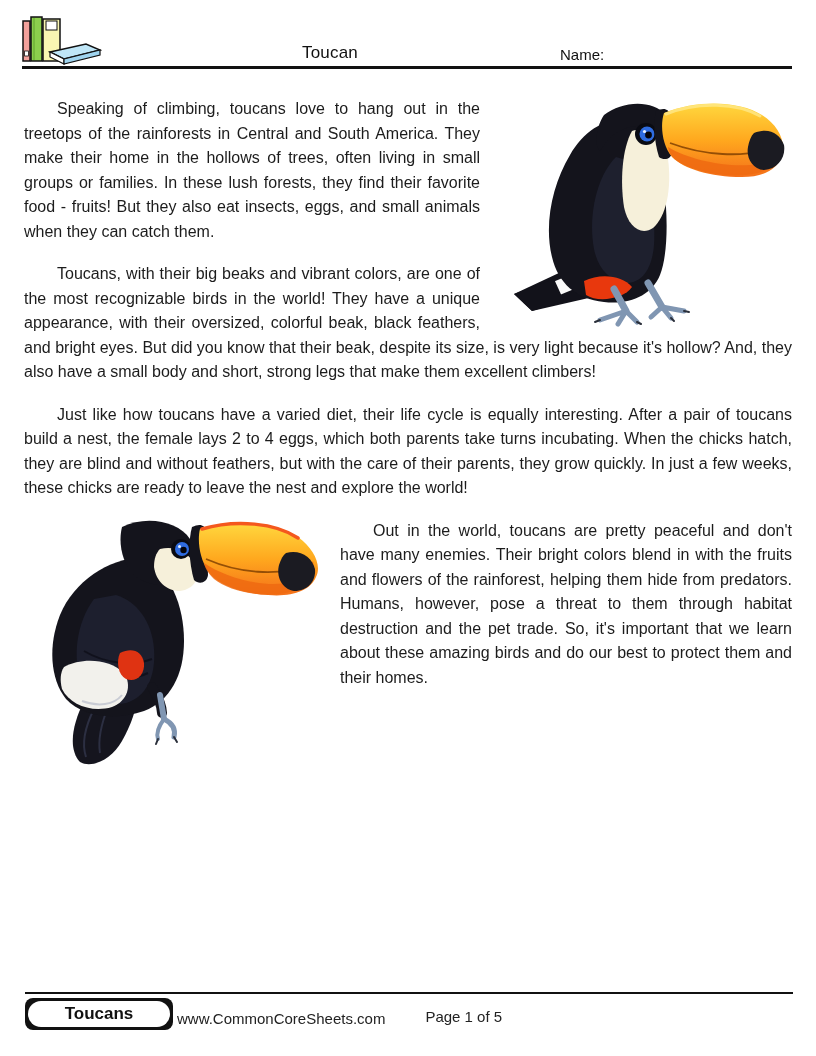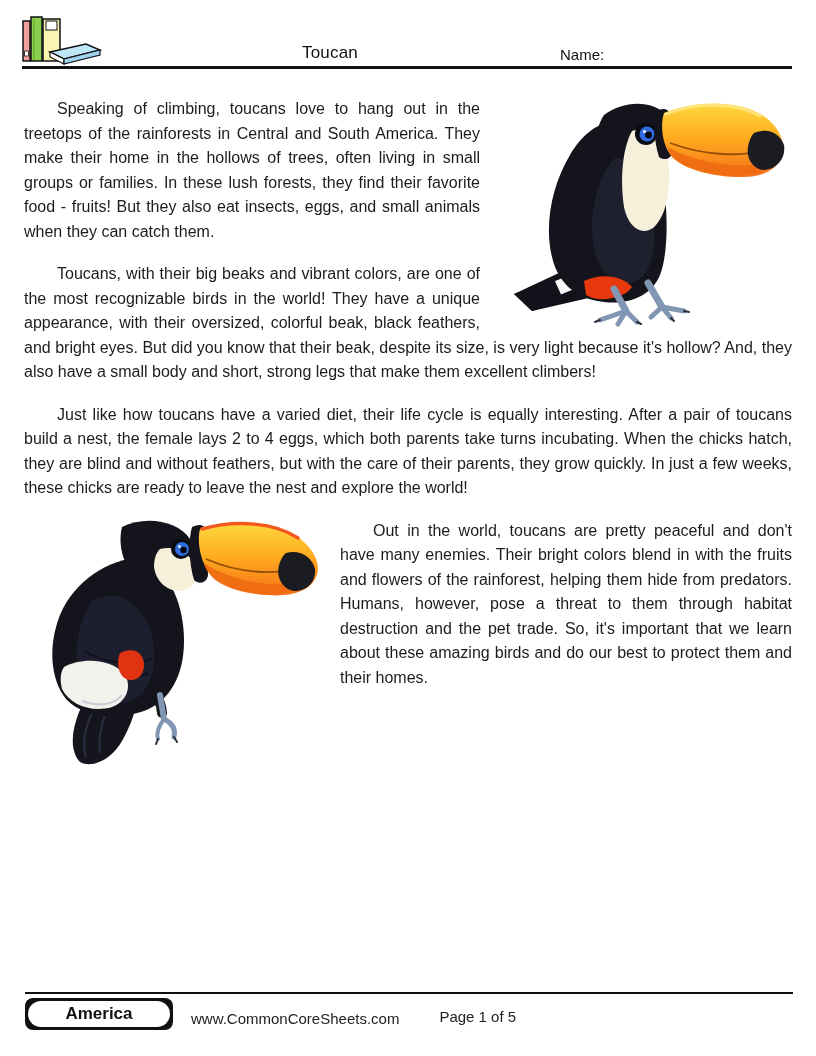--- a/index.html
+++ b/index.html
@@ -26,21 +26,21 @@
   .float-left  { float:left;  width:302px; height:247px; margin:0 14px 0 0; }
   figure svg { width:100%; height:100%; display:block; }
   
   .footer-rule { position:absolute; left:25px; right:23px; top:992px; height:2px; background:#111; }
   .footer { position:absolute; left:25px; right:23px; top:997px; height:34px;
     display:flex; align-items:center; }
   .badge { width:148px; height:32px; background:#111; border-radius:8px; padding:3px;
     display:flex; flex-shrink:0; }
   .badge-inner { flex:1; background:#fff; border-radius:16px; display:flex;
     align-items:center; justify-content:center; font-weight:bold; font-size:17px; color:#111; }
-  .site { margin-left:18px; font-size:15px; color:#222; align-self:flex-end; padding-bottom:4px; }
+  .site { margin-left:4px; font-size:15px; color:#222; align-self:flex-end; padding-bottom:4px; }
   .pageinfo { margin-left:40px; font-size:15px; color:#222; align-self:flex-end; padding-bottom:6px; }
 </style>
 </head>
 <body>
 
 <div class="page">
 
   <header class="header">
     <svg class="logo" viewBox="0 0 84 58" aria-hidden="true">
 
@@ -164,19 +164,19 @@
         <path d="M150,218 l3,5 M134,220 l-2,5" stroke="#2a2f3a" stroke-width="2" stroke-linecap="round"></path>
       </svg>
     </figure>
 
     <p>Out in the world, toucans are pretty peaceful and don't have many enemies. Their bright colors blend in with the fruits and flowers of the rainforest, helping them hide from predators. Humans, however, pose a threat to them through habitat destruction and the pet trade. So, it's important that we learn about these amazing birds and do our best to protect them and their homes.</p>
   </main>
 
   <div class="footer-rule"></div>
   <footer class="footer">
     <div class="badge">
-      <span class="badge-inner">America</span>
+      <span class="badge-inner">Toucans</span>
     </div>
     <span class="site">www.CommonCoreSheets.com</span>
     <span class="pageinfo">Page 1 of 5</span>
   </footer>
 
 </div>
 
 </body></html>

